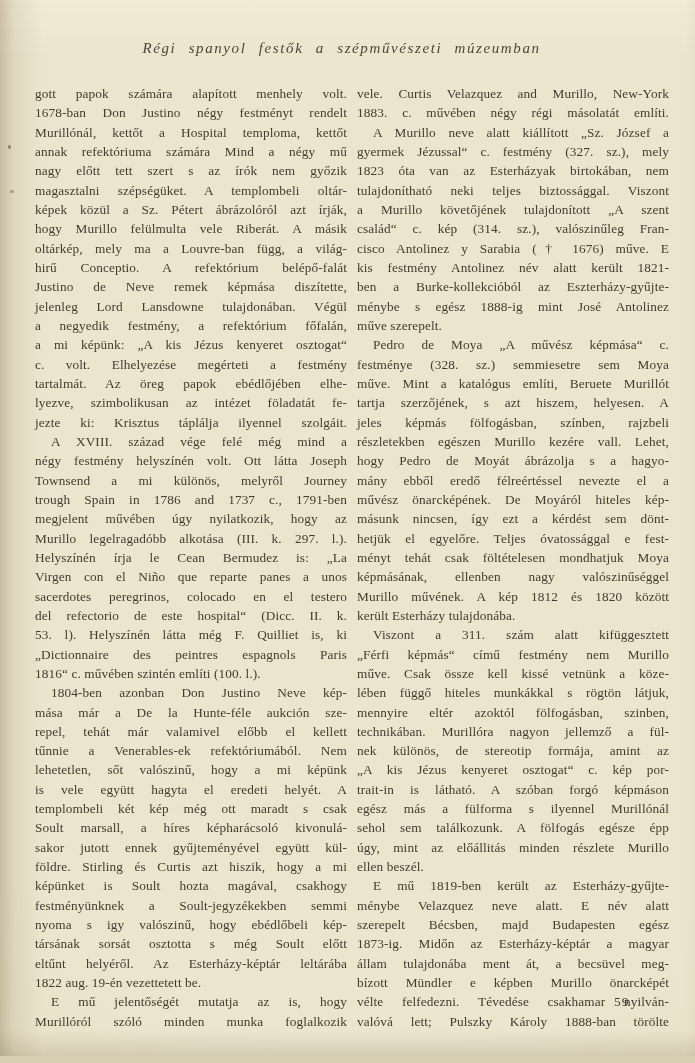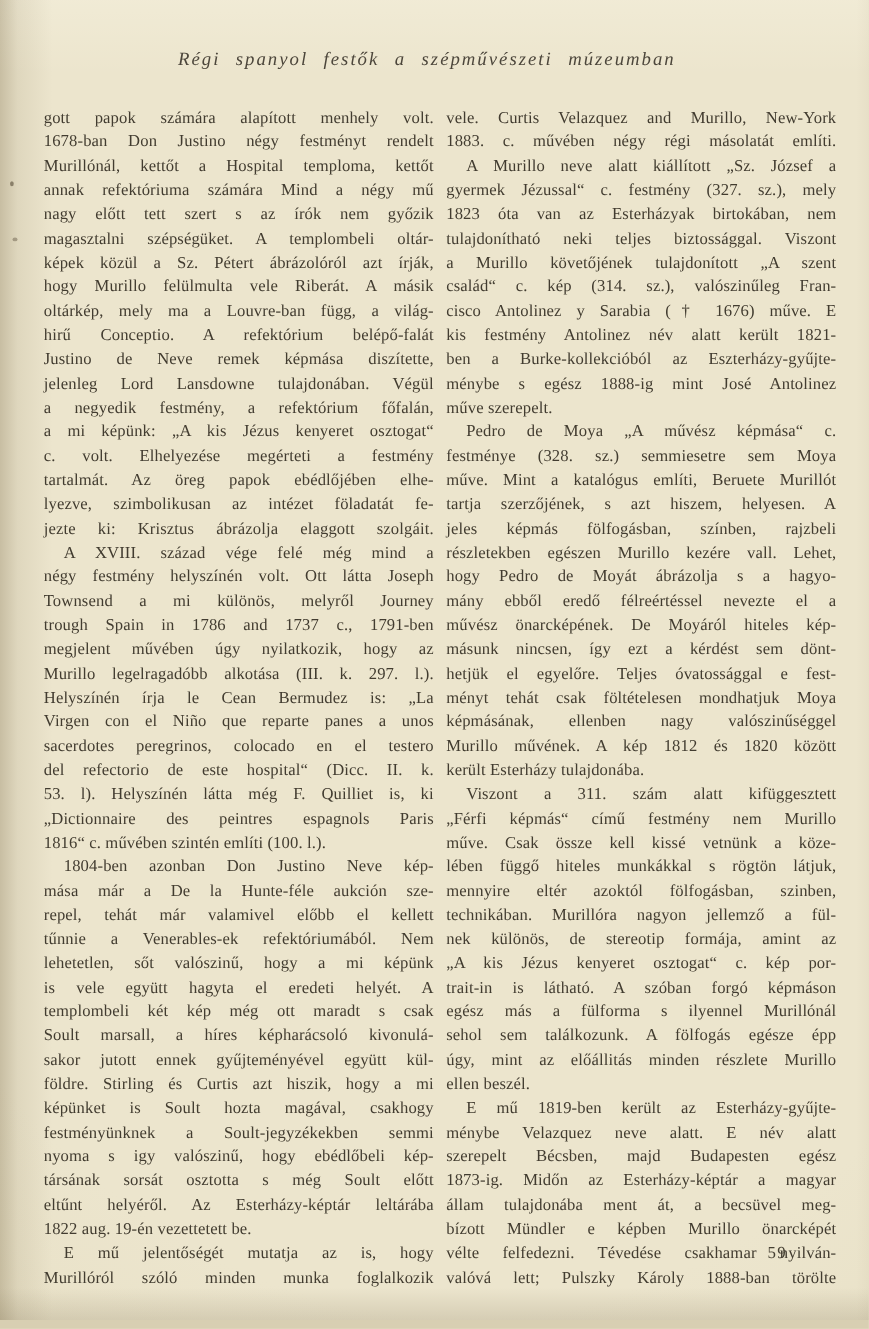--- a/index.html
+++ b/index.html
@@ -68,21 +68,21 @@
       <div class="line">hogy Murillo felülmulta vele Riberát. A másik</div>
       <div class="line">oltárkép, mely ma a Louvre-ban függ, a világ-</div>
       <div class="line">hirű Conceptio. A refektórium belépő-falát</div>
       <div class="line">Justino de Neve remek képmása diszítette,</div>
       <div class="line">jelenleg Lord Lansdowne tulajdonában. Végül</div>
       <div class="line">a negyedik festmény, a refektórium főfalán,</div>
       <div class="line">a mi képünk: „A kis Jézus kenyeret osztogat“</div>
       <div class="line">c. volt. Elhelyezése megérteti a festmény</div>
       <div class="line">tartalmát. Az öreg papok ebédlőjében elhe-</div>
       <div class="line">lyezve, szimbolikusan az intézet föladatát fe-</div>
-      <div class="line">jezte ki: Krisztus ábrázolja elaggott szolgáit.</div>
+      <div class="line">jezte ki: Krisztus táplálja ilyennel szolgáit.</div>
       <div class="line indent">A XVIII. század vége felé még mind a</div>
       <div class="line">négy festmény helyszínén volt. Ott látta Joseph</div>
       <div class="line">Townsend a mi különös, melyről Journey</div>
       <div class="line">trough Spain in 1786 and 1737 c., 1791-ben</div>
       <div class="line">megjelent művében úgy nyilatkozik, hogy az</div>
       <div class="line">Murillo legelragadóbb alkotása (III. k. 297. l.).</div>
       <div class="line">Helyszínén írja le Cean Bermudez is: „La</div>
       <div class="line">Virgen con el Niño que reparte panes a unos</div>
       <div class="line">sacerdotes peregrinos, colocado en el testero</div>
       <div class="line">del refectorio de este hospital“ (Dicc. II. k.</div>

